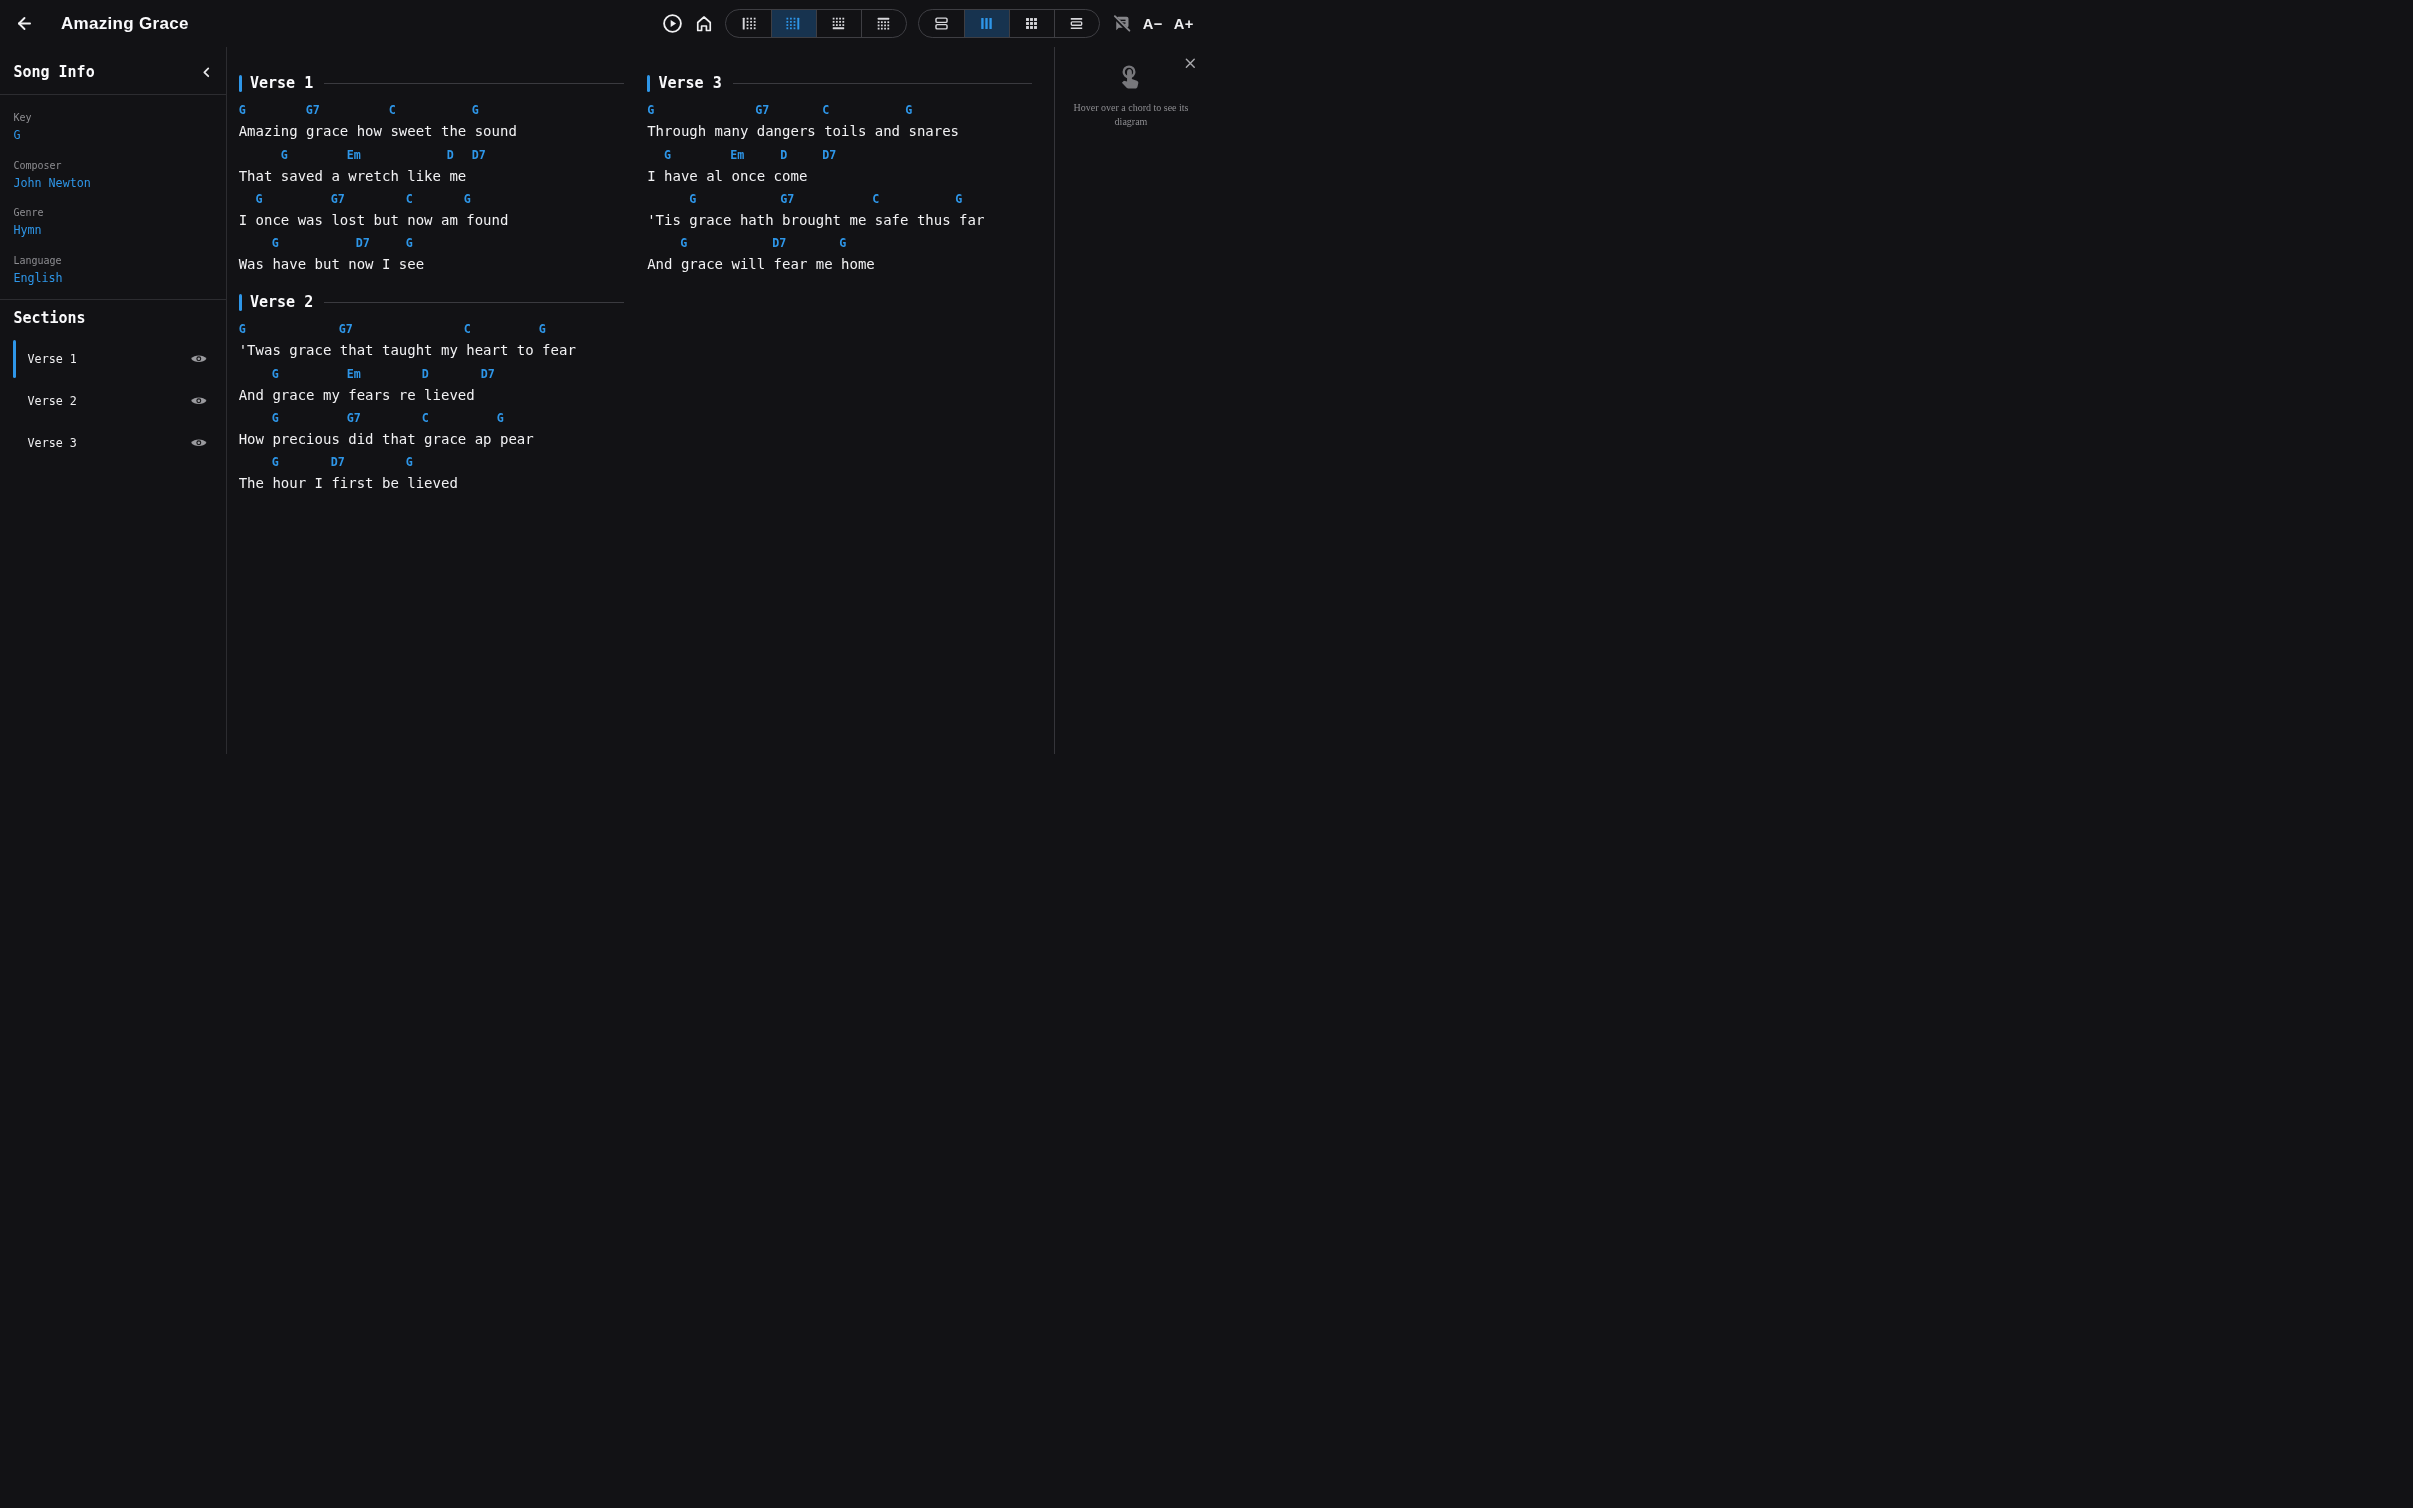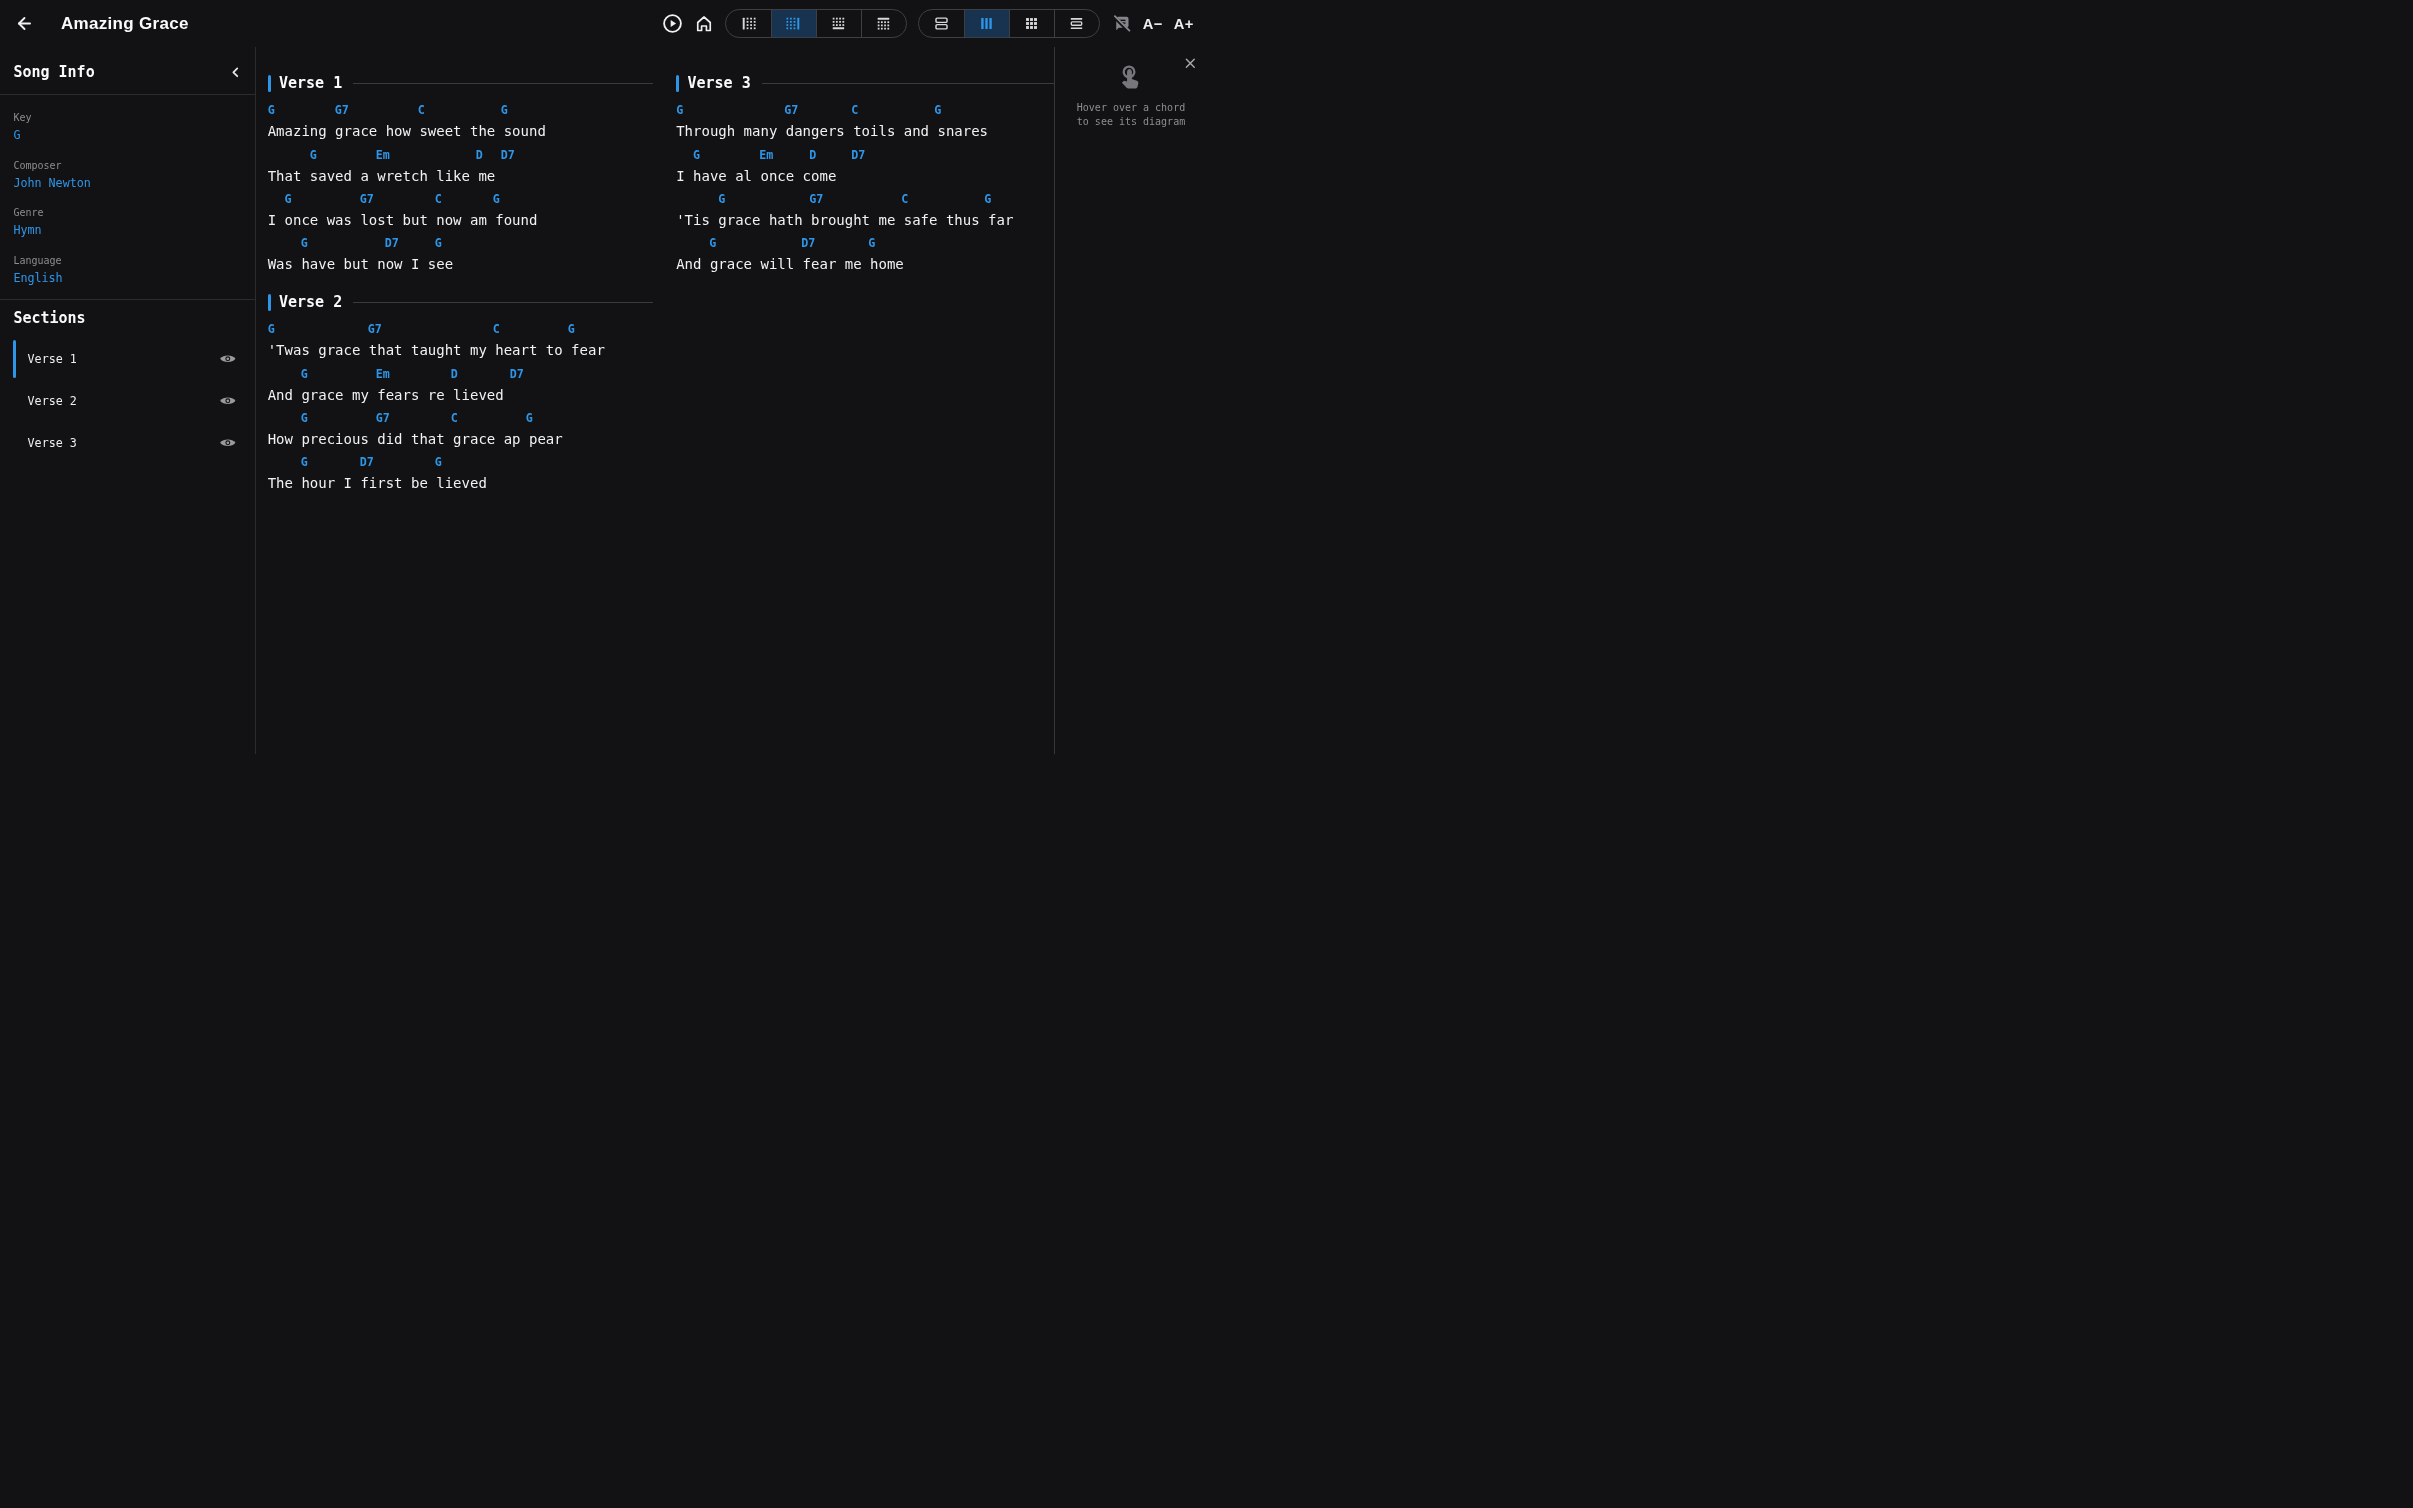--- a/index.html
+++ b/index.html
@@ -25,21 +25,21 @@
   .toggle-group { display: flex; height: 28.5px; border: 0.8px solid var(--groupline); border-radius: 14.2px; overflow: hidden; }
   .toggle-btn { width: 45px; display: flex; align-items: center; justify-content: center; color: #d8d8dc; }
   .toggle-btn + .toggle-btn { border-left: 0.8px solid var(--groupline); }
   .toggle-btn.selected { background: var(--selbg); color: var(--accent); }
   .text-btn { font: 700 14.7px "Liberation Sans", sans-serif; color: #f0f0f2; letter-spacing: 0.4px; }
 
   
   .body { display: flex; height: 707px; }
 
   
-  .sidebar { width: 256px; border-right: 0.8px solid var(--rule); padding: 0 13.4px; flex-shrink: 0; }
+  .sidebar { width: 227px; border-right: 0.8px solid var(--rule); padding: 0 13.4px; flex-shrink: 0; }
   .sb-head { display: flex; align-items: center; justify-content: space-between; margin-top: 16px; }
   .sb-head h2, .sections-title { font-size: 15px; font-weight: 700; color: #fafafc; }
   .sb-rule { border: none; border-top: 0.8px solid var(--rule); margin: 12.6px -13.4px 0; }
   .f-label { margin-top: 17.6px; font-size: 10px; color: var(--muted); }
   .f-value { margin-top: 5px; font-size: 11.7px; color: var(--accent); cursor: pointer; }
   .rule2 { margin-top: 14.2px; }
   .sections-title { margin-top: 9px; }
   #sb-sections { margin-top: 11px; }
   .section-item { position: relative; height: 42px; display: flex; align-items: center; padding-left: 14.2px; cursor: pointer; }
   .section-item.active::before { content: ""; position: absolute; left: 0; top: 1.7px; bottom: 1.7px; width: 2.5px; background: var(--accent); border-radius: 1.7px; }
@@ -56,21 +56,21 @@
   .v-rule { flex: 1; height: 0.8px; background: #3a3a3f; margin-left: 11px; }
   .pair { margin-bottom: 6.7px; }
   .chord-line { position: relative; height: 15px; margin-bottom: 5px; }
   .chord { position: absolute; top: 0; font-size: 11.7px; font-weight: 700; color: var(--accent); line-height: 15px; cursor: pointer; white-space: pre; }
   .lyric { font-size: 14px; line-height: 17.6px; white-space: pre; color: var(--text); }
 
   
   .chord-panel { width: 153px; border-left: 0.8px solid #35353a; position: relative; padding-top: 16px; flex-shrink: 0; }
   .close-btn { position: absolute; top: 10px; right: 10px; }
   .hand { width: 28.5px; margin: 0 auto; }
-  .hint { margin: 9.2px auto 0; text-align: center; font-size: 10px; line-height: 14px; color: var(--muted); max-width: 126px; }
+  .hint { margin: 9.2px auto 0; text-align: center; font-size: 10px; line-height: 14px; color: var(--muted); max-width: 126px; font-family: Liberation Serif, serif; }
 </style>
 </head>
 <body>
 
 <div class="app">
   <header class="topbar">
     <button class="icon-btn">
       <span class="ic">
           <svg viewBox="0 0 24 24" width="19" height="19" fill="none" stroke="#f0f0f2" stroke-width="2.4" stroke-linecap="round" stroke-linejoin="round">
             <path d="M19 12H5"></path>

